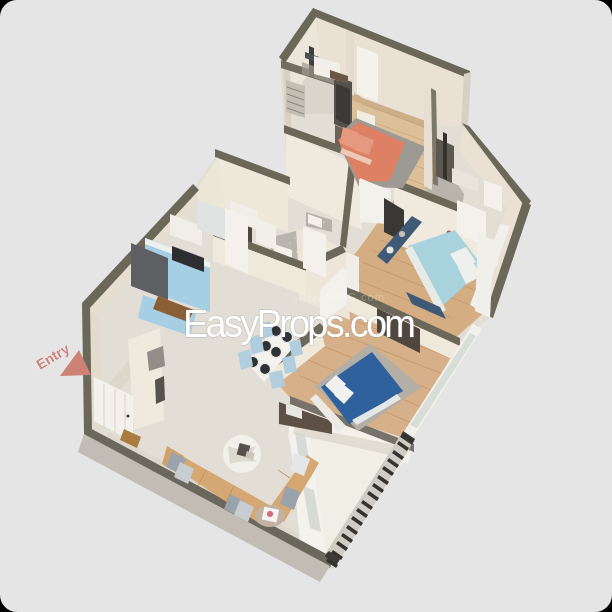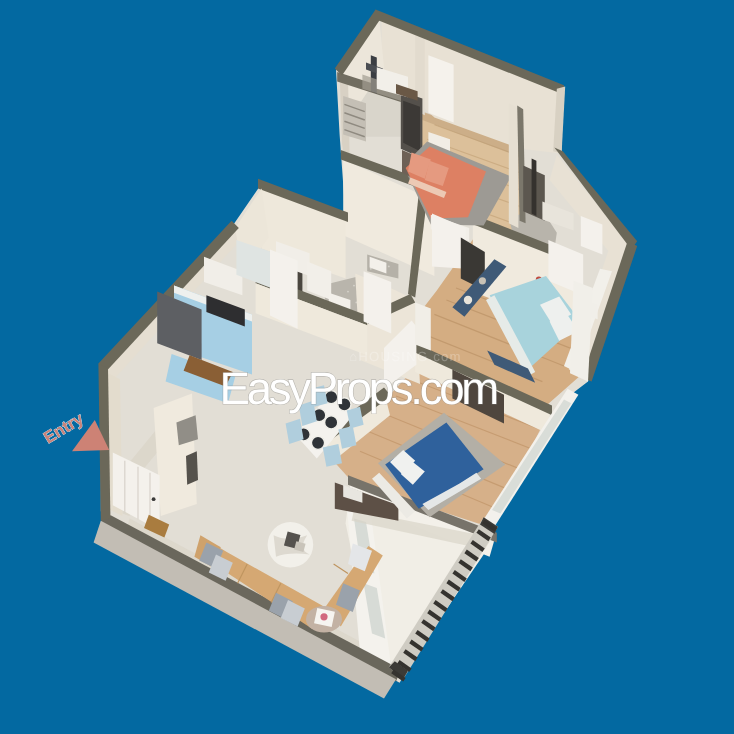--- a/index.html
+++ b/index.html
@@ -1,16 +1,16 @@
 <!DOCTYPE html>
 <html><head>
 <meta charset="utf-8">
 <style>
 html,body{margin:0;padding:0;background:#000;}
-#canvas{position:relative;width:612px;height:612px;background:#0369a1;overflow:hidden;font-family:"Liberation Sans",sans-serif;}
+#canvas{position:relative;width:612px;height:612px;background:#e5e5e5;overflow:hidden;font-family:"Liberation Sans",sans-serif;border-radius:17px;}
 </style>
 </head>
 <body>
 <div id="canvas">
 <svg width="612" height="612" viewBox="0 0 612 612">
 
 <polygon points="314,10 470,72 466,127 528,204 490,318 478,327 410,437 333,569 88,434 84,390 86,306 194,188 218,153 288,181 283,112 280,58" fill="#e2ded5"></polygon>
 
 <polygon points="348,92 360,96 436,124 436,198 394,186 362,170 348,140" fill="#dcc09a"></polygon>
 

